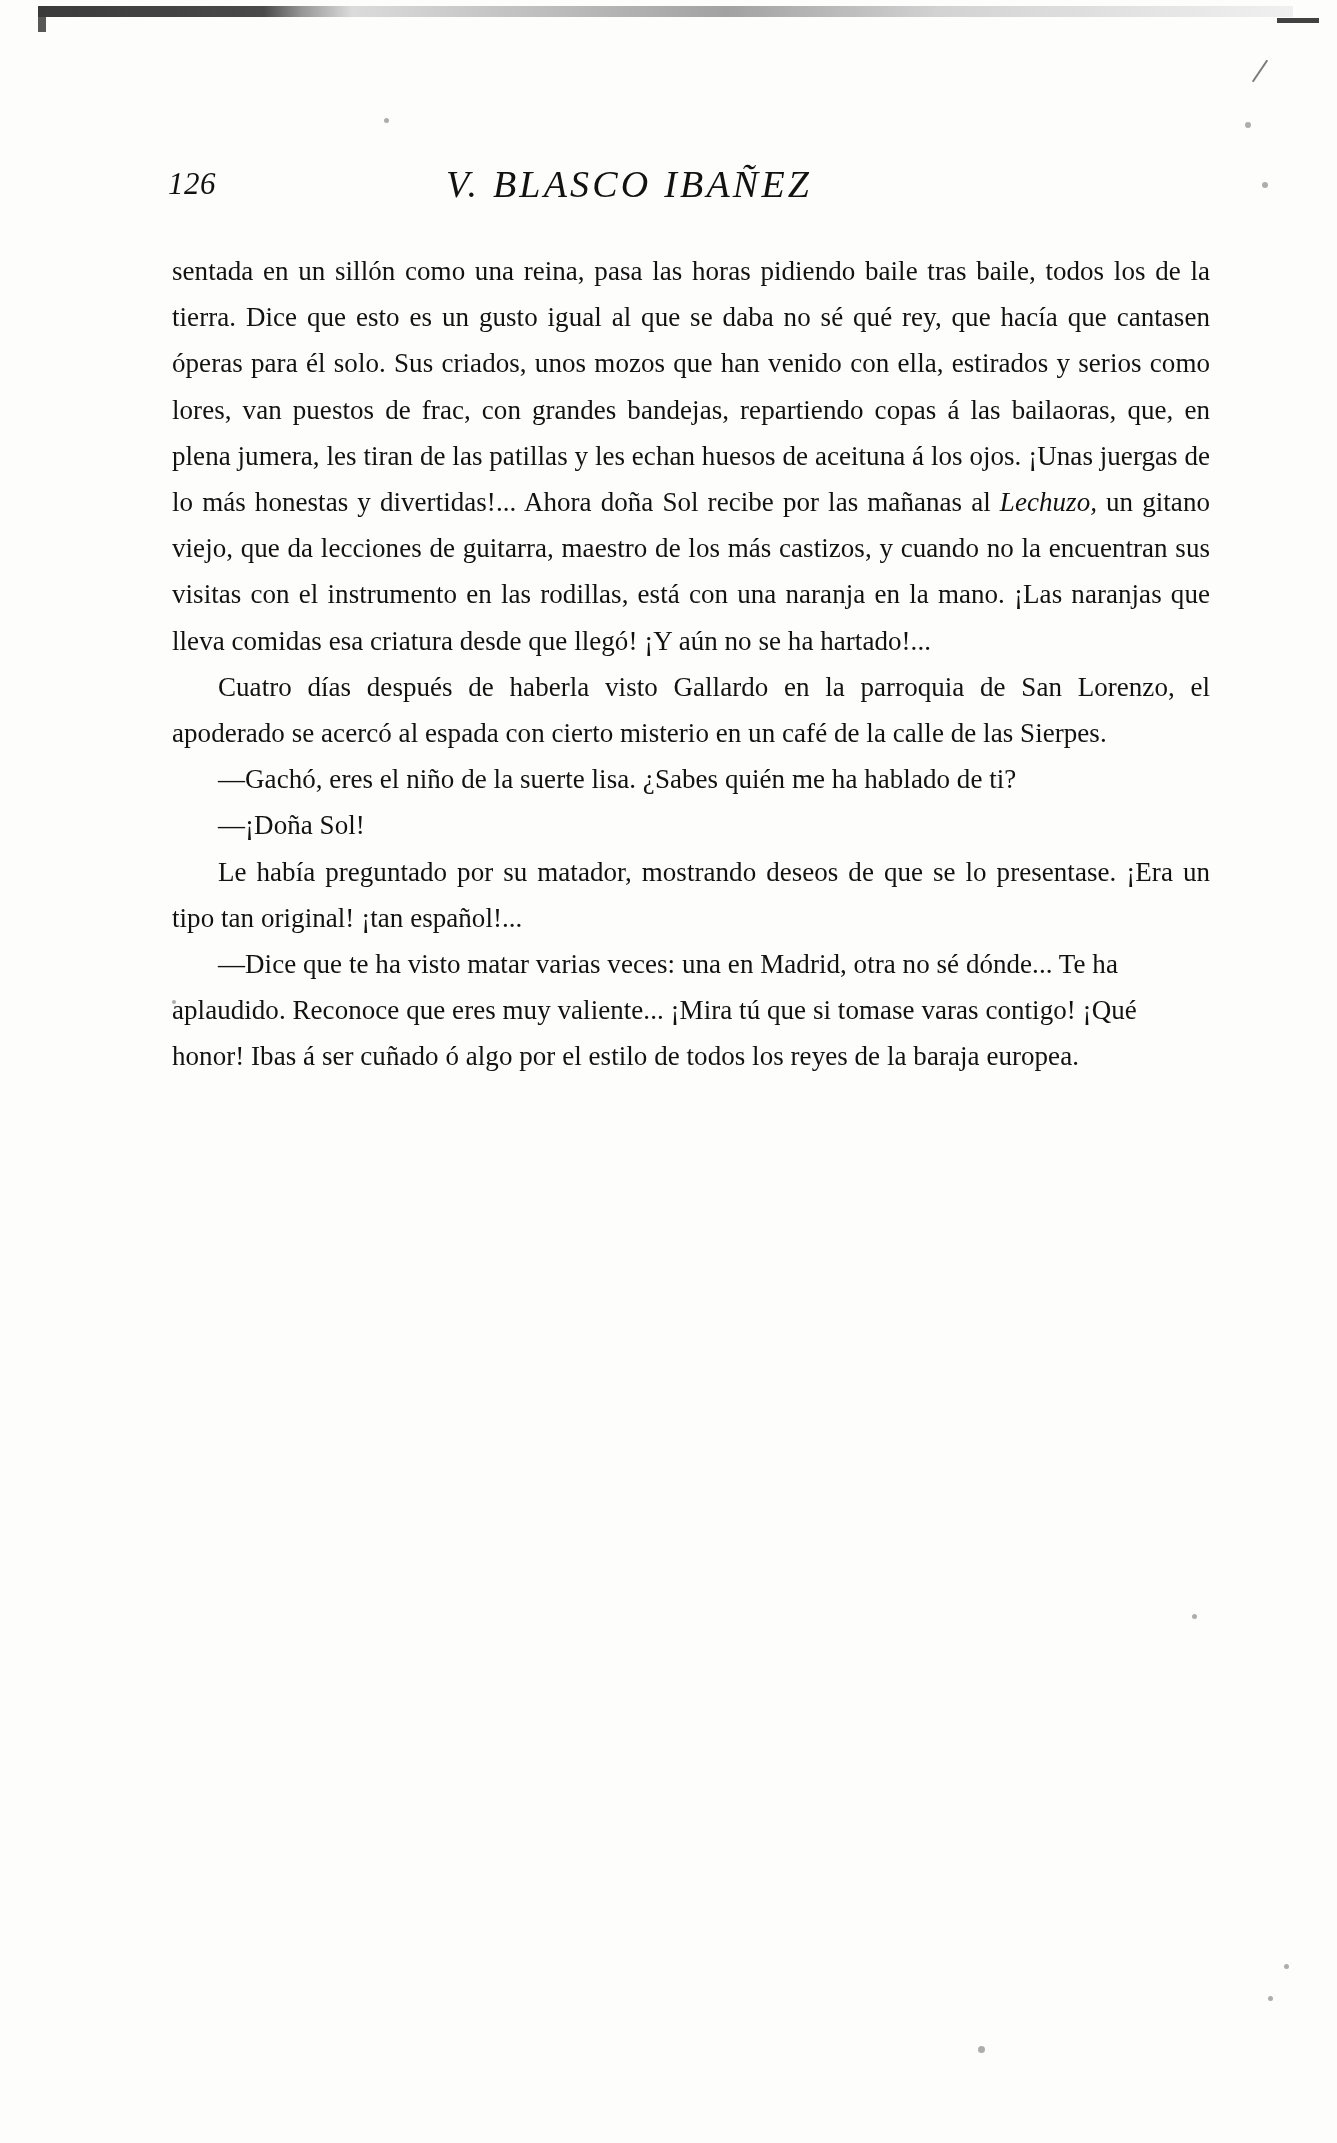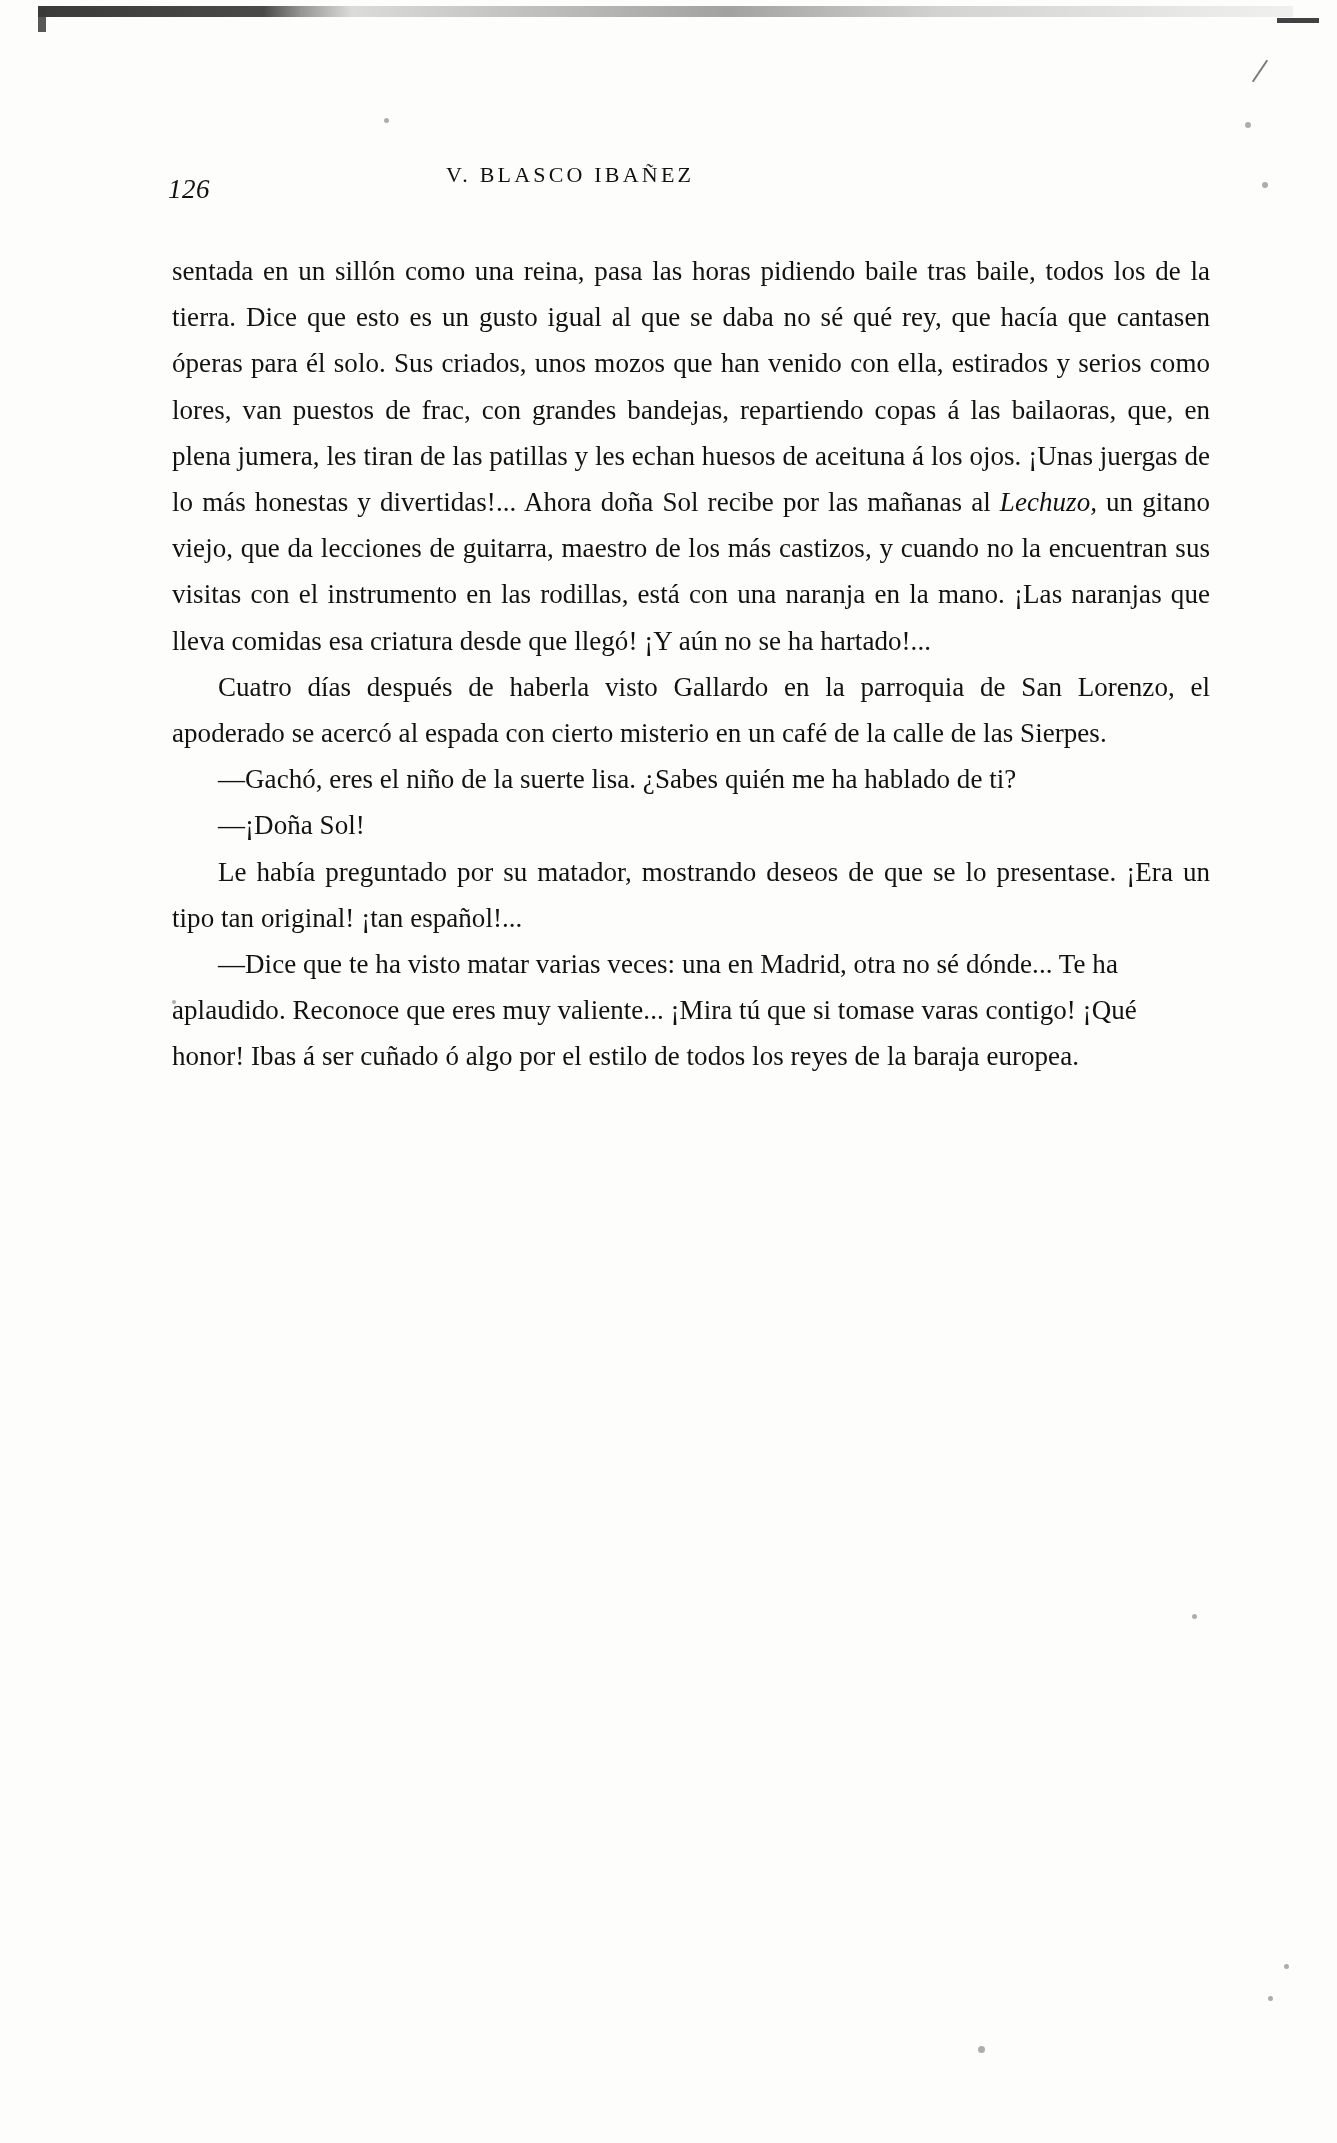--- a/index.html
+++ b/index.html
@@ -72,30 +72,31 @@
   .header {
     position: absolute;
     left: 0;
     right: 0;
     top: 162px;
     height: 46px;
   }
   .folio {
     position: absolute;
     left: 168px;
-    top: 12px;
+    top: 4px;
     font-style: italic;
-    font-size: 27px;
+    font-size: 31px;
     letter-spacing: 0.5px;
   }
   .running-title {
     position: absolute;
     left: 446px;
     top: 0;
-    font-size: 22px;
+    font-style: italic;
+    font-size: 38px;
     letter-spacing: 3.2px;
   }
 
   
   .textblock {
     position: absolute;
     left: 172px;
     top: 248px;
     width: 1038px;
     font-size: 27px;

